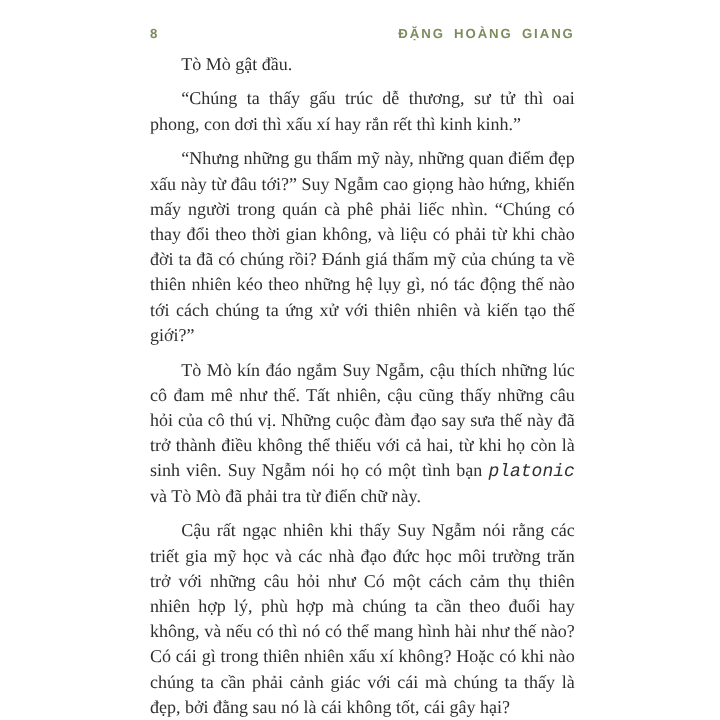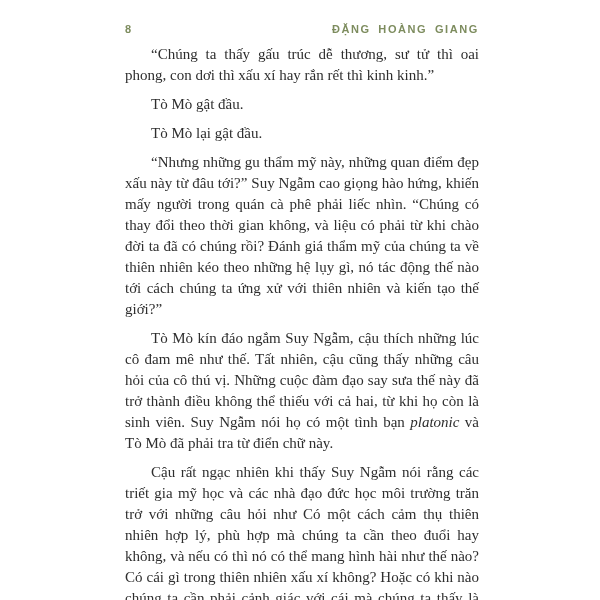--- a/index.html
+++ b/index.html
@@ -47,31 +47,31 @@
   }
   .para {
     margin: 0 0 8px 0;
     text-indent: 26px;
   }
   .para:last-child {
     margin-bottom: 0;
   }
   .italic {
     font-style: italic;
+    font-family: Liberation Mono, monospace;
   }
 </style>
 </head>
 <body>
 
 <div class="page" style="background: rgb(255, 255, 255);">
   <div class="header" style="color: rgb(125, 140, 94);">
     <span class="page-num">8</span>
     <span class="running-title">ĐẶNG HOÀNG GIANG</span>
   </div>
   <div class="text-block" style="color: rgb(46, 46, 46);">
+      <p class="para"><span>Tò Mò gật đầu.</span></p>
       <p class="para"><span>“Chúng ta thấy gấu trúc dễ thương, sư tử thì oai phong, con dơi thì xấu xí hay rắn rết thì kinh kinh.”</span></p>
-      <p class="para"><span>Tò Mò gật đầu.</span></p>
-      <p class="para"><span>Tò Mò lại gật đầu.</span></p>
       <p class="para"><span>“Nhưng những gu thẩm mỹ này, những quan điểm đẹp xấu này từ đâu tới?” Suy Ngẫm cao giọng hào hứng, khiến mấy người trong quán cà phê phải liếc nhìn. “Chúng có thay đổi theo thời gian không, và liệu có phải từ khi chào đời ta đã có chúng rồi? Đánh giá thẩm mỹ của chúng ta về thiên nhiên kéo theo những hệ lụy gì, nó tác động thế nào tới cách chúng ta ứng xử với thiên nhiên và kiến tạo thế giới?”</span></p>
       <p class="para"><span>Tò Mò kín đáo ngắm Suy Ngẫm, cậu thích những lúc cô đam mê như thế. Tất nhiên, cậu cũng thấy những câu hỏi của cô thú vị. Những cuộc đàm đạo say sưa thế này đã trở thành điều không thể thiếu với cả hai, từ khi họ còn là sinh viên. Suy Ngẫm nói họ có một tình bạn </span><span class="italic">platonic</span><span> và Tò Mò đã phải tra từ điển chữ này.</span></p>
       <p class="para"><span>Cậu rất ngạc nhiên khi thấy Suy Ngẫm nói rằng các triết gia mỹ học và các nhà đạo đức học môi trường trăn trở với những câu hỏi như Có một cách cảm thụ thiên nhiên hợp lý, phù hợp mà chúng ta cần theo đuổi hay không, và nếu có thì nó có thể mang hình hài như thế nào? Có cái gì trong thiên nhiên xấu xí không? Hoặc có khi nào chúng ta cần phải cảnh giác với cái mà chúng ta thấy là đẹp, bởi đằng sau nó là cái không tốt, cái gây hại?</span></p>
     </div>
 </div>
 
 </body></html>

